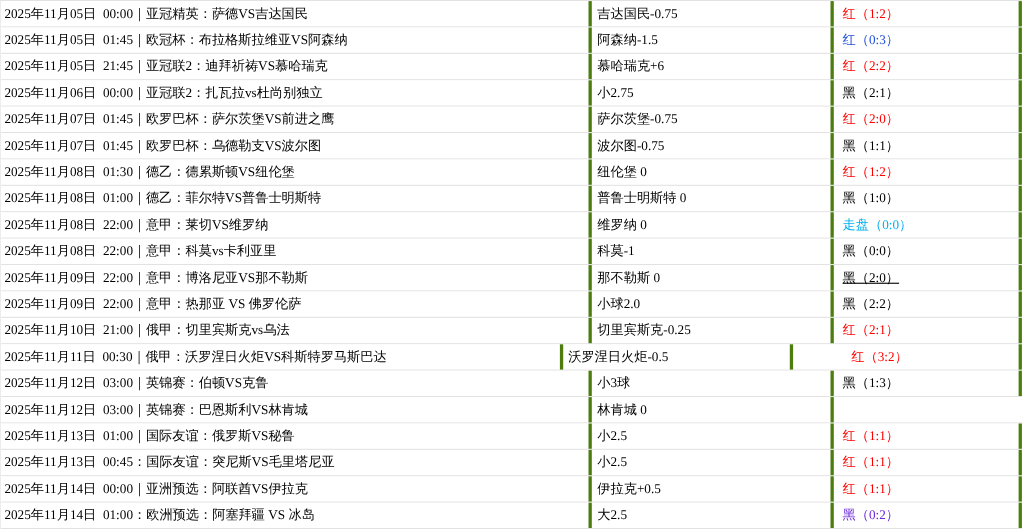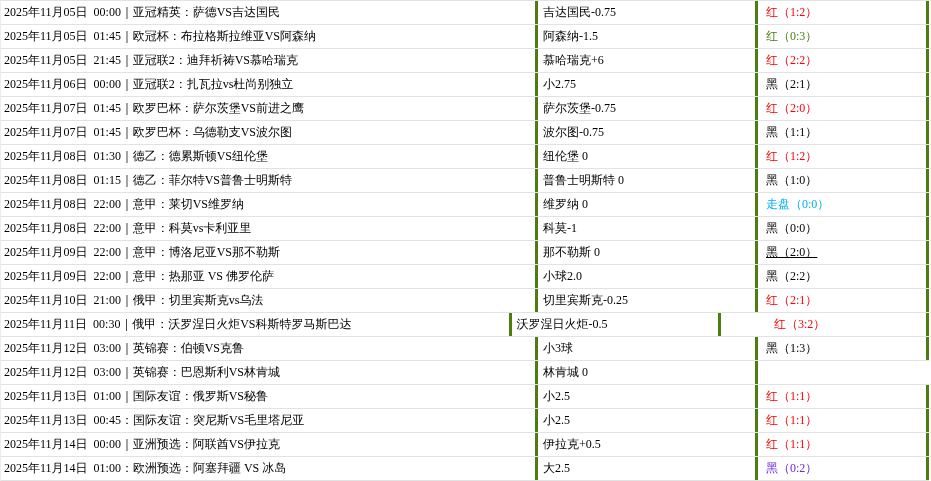--- a/index.html
+++ b/index.html
@@ -42,21 +42,21 @@
 <div class="results-table">
   <div id="table-body">
       <div class="t-row">
         <div class="t-cell cell-match">2025年11月05日  00:00｜亚冠精英：萨德VS吉达国民</div>
         <div class="t-cell cell-handicap">吉达国民-0.75</div>
         <div class="t-cell cell-result" style="color: rgb(255, 0, 0);">红（1:2）</div>
       </div>
       <div class="t-row">
         <div class="t-cell cell-match">2025年11月05日  01:45｜欧冠杯：布拉格斯拉维亚VS阿森纳</div>
         <div class="t-cell cell-handicap">阿森纳-1.5</div>
-        <div class="t-cell cell-result" style="color: #4d7c0f;">红（0:3）</div>
+        <div class="t-cell cell-result" style="color: #1d4ed8;">红（0:3）</div>
       </div>
       <div class="t-row">
         <div class="t-cell cell-match">2025年11月05日  21:45｜亚冠联2：迪拜祈祷VS慕哈瑞克</div>
         <div class="t-cell cell-handicap">慕哈瑞克+6</div>
         <div class="t-cell cell-result" style="color: rgb(255, 0, 0);">红（2:2）</div>
       </div>
       <div class="t-row">
         <div class="t-cell cell-match">2025年11月06日  00:00｜亚冠联2：扎瓦拉vs杜尚别独立</div>
         <div class="t-cell cell-handicap">小2.75</div>
         <div class="t-cell cell-result" style="color: rgb(0, 0, 0);">黑（2:1）</div>
@@ -70,21 +70,21 @@
         <div class="t-cell cell-match">2025年11月07日  01:45｜欧罗巴杯：乌德勒支VS波尔图</div>
         <div class="t-cell cell-handicap">波尔图-0.75</div>
         <div class="t-cell cell-result" style="color: rgb(0, 0, 0);">黑（1:1）</div>
       </div>
       <div class="t-row">
         <div class="t-cell cell-match">2025年11月08日  01:30｜德乙：德累斯顿VS纽伦堡</div>
         <div class="t-cell cell-handicap">纽伦堡 0</div>
         <div class="t-cell cell-result" style="color: rgb(255, 0, 0);">红（1:2）</div>
       </div>
       <div class="t-row">
-        <div class="t-cell cell-match">2025年11月08日  01:15｜德乙：菲尔特VS普鲁士明斯特</div>
+        <div class="t-cell cell-match">2025年11月08日  01:00｜德乙：菲尔特VS普鲁士明斯特</div>
         <div class="t-cell cell-handicap">普鲁士明斯特 0</div>
         <div class="t-cell cell-result" style="color: rgb(0, 0, 0);">黑（1:0）</div>
       </div>
       <div class="t-row">
         <div class="t-cell cell-match">2025年11月08日  22:00｜意甲：莱切VS维罗纳</div>
         <div class="t-cell cell-handicap">维罗纳 0</div>
         <div class="t-cell cell-result" style="color: rgb(0, 176, 240);">走盘（0:0）</div>
       </div>
       <div class="t-row">
         <div class="t-cell cell-match">2025年11月08日  22:00｜意甲：科莫vs卡利亚里</div>

